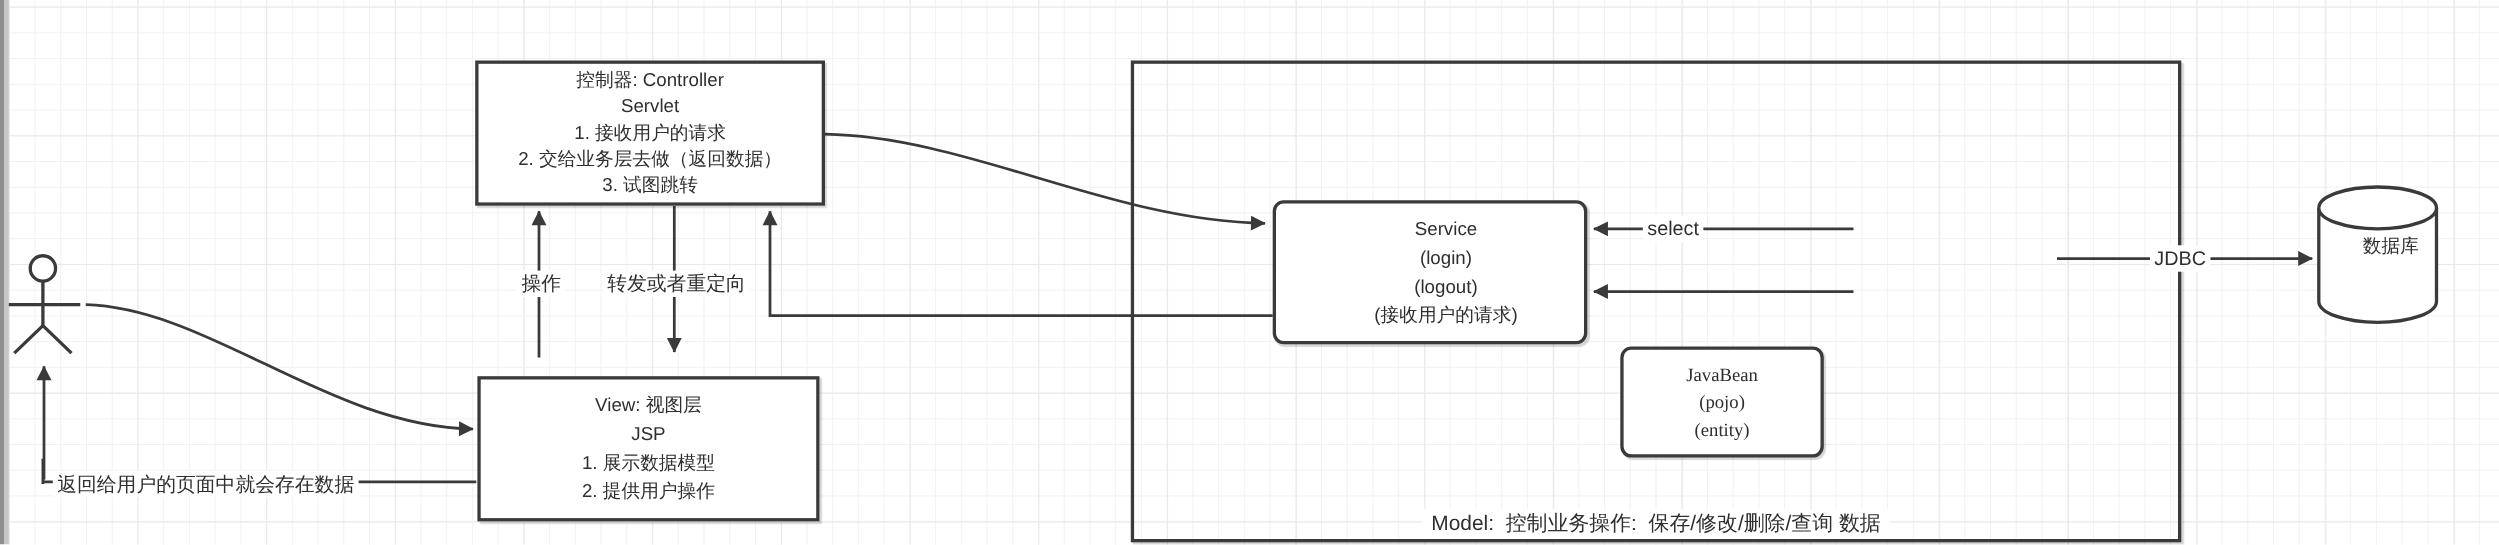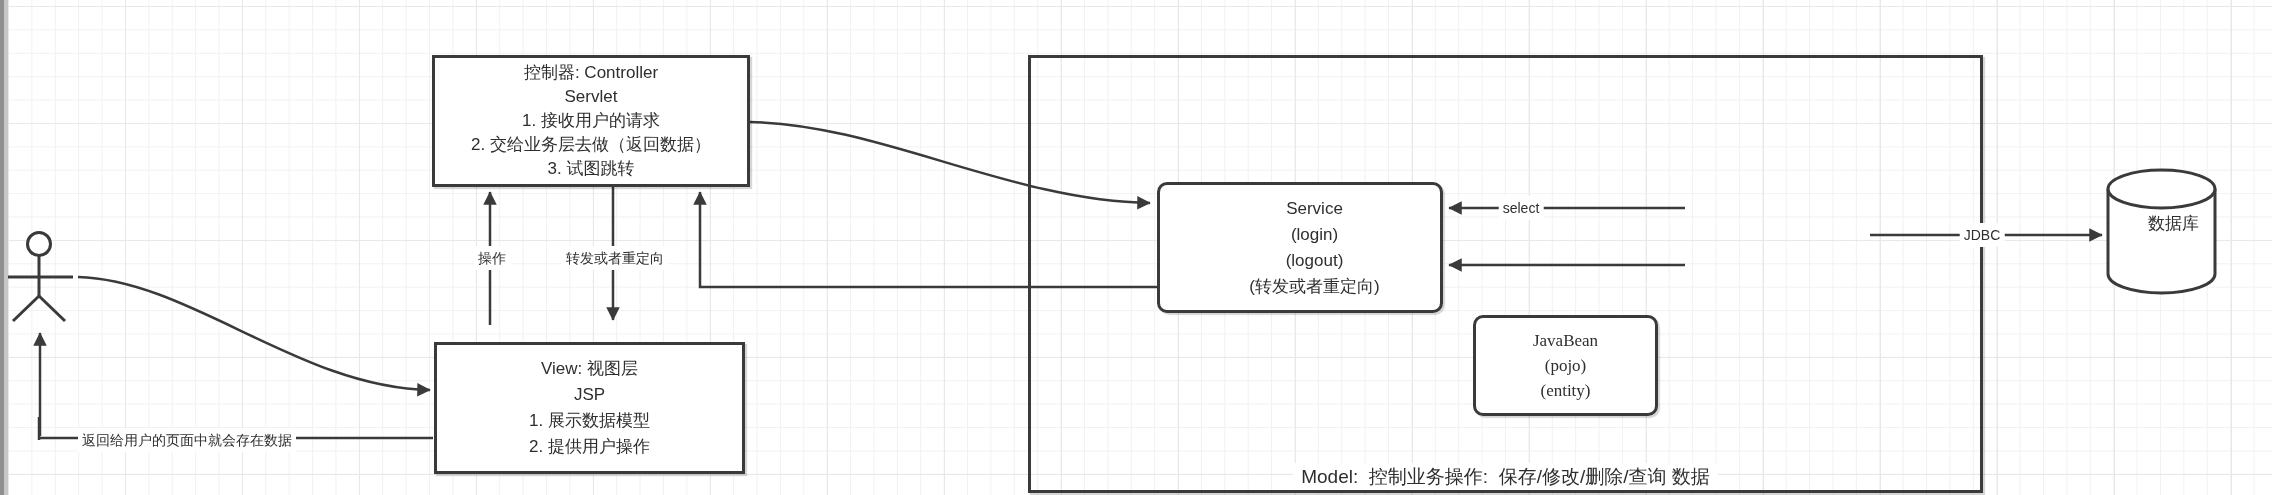--- a/index.html
+++ b/index.html
@@ -49,21 +49,21 @@
   #model{
     left:1028px;top:55px;width:955px;height:438px;background:transparent;
     justify-content:flex-end;z-index:1;
   }
   #model-title{margin-top:6px;background:#fff;padding:0 8px;font-size:19px;line-height:27px;white-space:pre;}
   #service{left:1157px;top:182px;width:286px;height:131px;border-radius:10px;font-size:17px;line-height:26px;padding-left:29px;}
   #javabean{left:1473px;top:315px;width:185px;height:101px;border-radius:10px;font-size:17px;line-height:25px;font-family:Liberation Serif, serif;}
   #dao{left:1685px;top:182px;width:185px;height:103px;border-radius:10px;font-size:18px;}
   .elabel{
     position:absolute;z-index:4;background:#fff;padding:1px 4px;
-    font-size:14px;line-height:22px;white-space:pre;transform:translate(-50%,-50%);
+    font-size:18px;line-height:22px;white-space:pre;transform:translate(-50%,-50%);
   }
   #lbl-operate{left:492px;top:258px;}
   #lbl-forward{left:615px;top:258px;}
   #lbl-select{left:1521px;top:208px;}
   #lbl-jdbc{left:1982px;top:235px;}
   #lbl-return{left:187px;top:440px;}
   #db-label{
     position:absolute;left:2108px;top:212px;width:130px;z-index:4;
     text-align:left;font-size:17px;line-height:24px;background:transparent;padding-left:40px;
   }
@@ -131,21 +131,21 @@
     <span class="bline">View: 视图层</span>
     <span class="bline">JSP</span>
     <span class="bline">1. 展示数据模型</span>
     <span class="bline">2. 提供用户操作</span>
   </div>
 
   <div class="box" id="service">
     <span class="bline">Service</span>
     <span class="bline">(login)</span>
     <span class="bline">(logout)</span>
-    <span class="bline">(转发或者重定向)</span>
+    <span class="bline">(接收用户的请求)</span>
   </div>
 
   <div class="box" id="javabean">
     <span class="bline">JavaBean</span>
     <span class="bline">(pojo)</span>
     <span class="bline">(entity)</span>
   </div>
 
 
   <div id="db-label">数据库</div>

